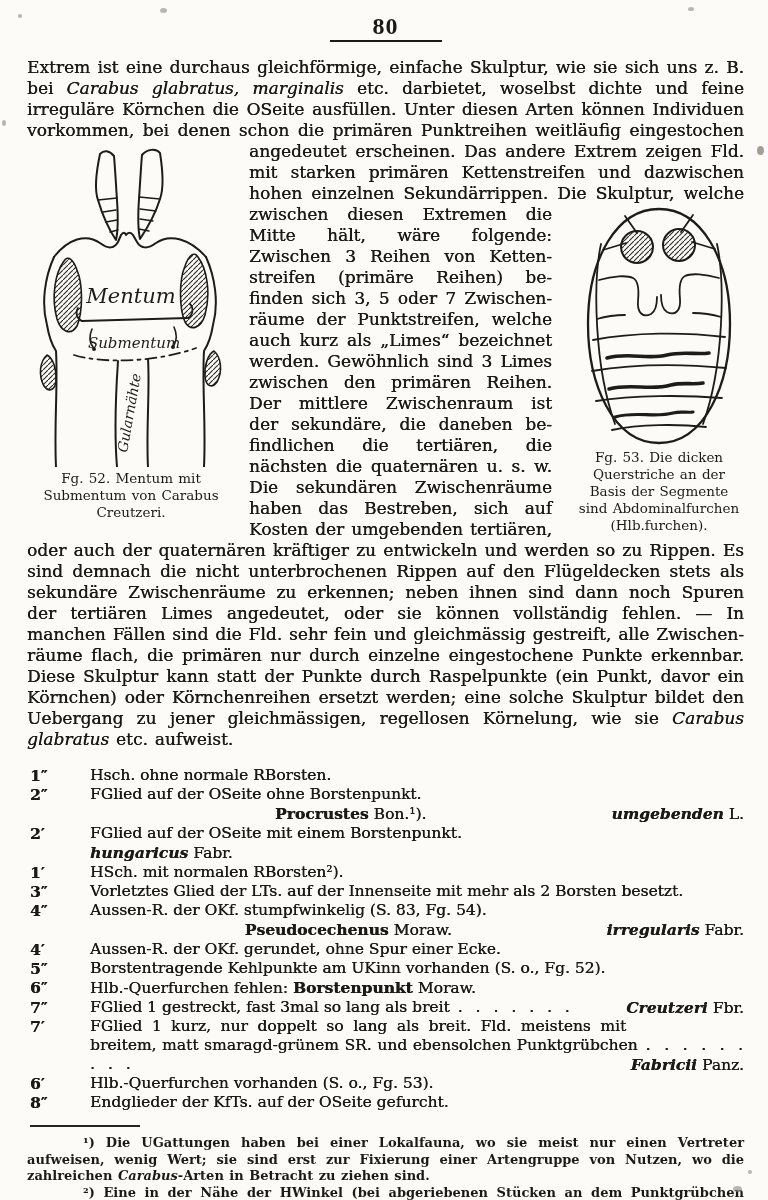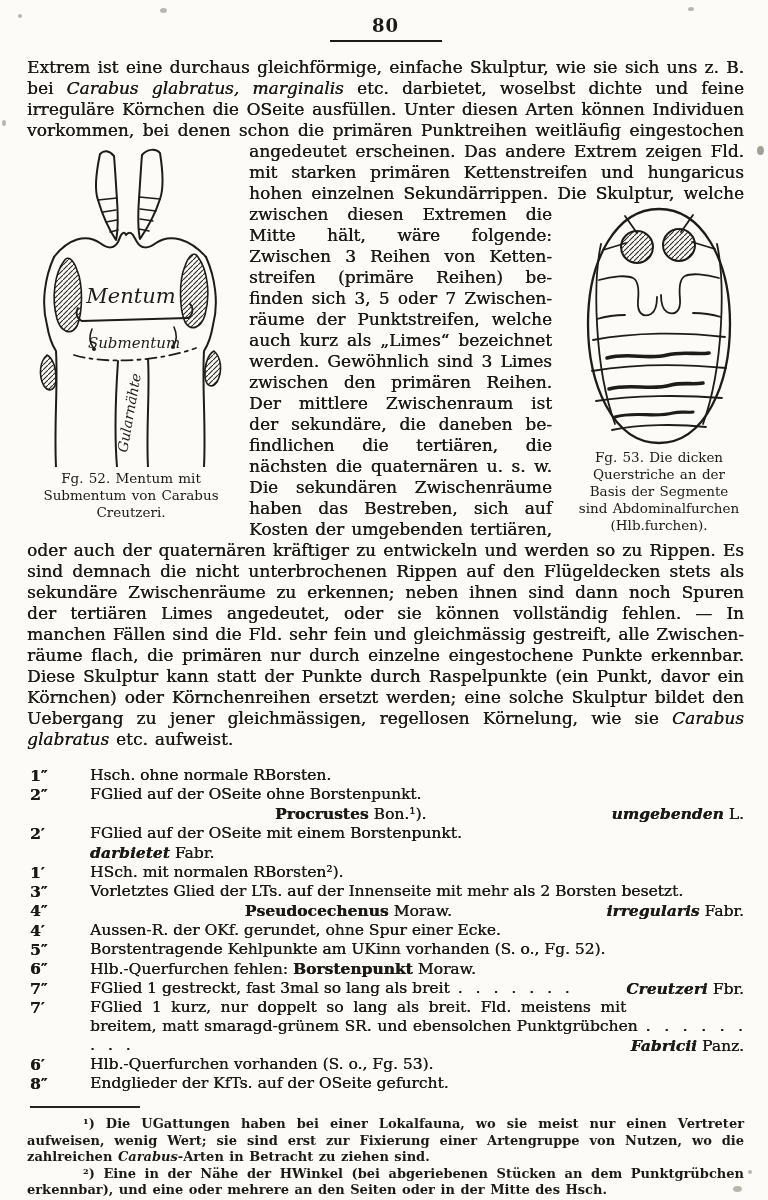--- a/index.html
+++ b/index.html
@@ -2,21 +2,21 @@
 <html><head>
 <meta charset="utf-8">
 <style>
   html,body{margin:0;padding:0;background:#e8e6e0;}
   .page{
     position:relative;width:768px;height:1200px;margin:0 auto;
     background:#fcfbf8;color:#1b1a17;overflow:hidden;
     font-family:"DejaVu Serif","Liberation Serif",serif;
   }
   .content{padding:14px 24px 0 27px;}
-  .pageno{text-align:center;font-size:18px;font-weight:bold;letter-spacing:1px;line-height:24px;}
+  .pageno{text-align:center;font-size:24px;font-weight:bold;letter-spacing:1px;line-height:24px;font-family:Liberation Serif, serif;}
   .pageno-rule{width:112px;height:2px;background:#1c1b18;margin:2px auto 0;}
   .bodytext{
     margin-top:15px;font-size:17px;line-height:21px;text-align:justify;
     word-spacing:1.5px;text-shadow:0.3px 0 0 currentColor;
   }
   .seg-i{font-style:italic;}
   .fig-left{float:left;display:block;width:208px;margin:4px 14px 2px 0;text-align:center;text-shadow:none;}
   .fig-right{float:right;display:block;width:170px;margin:2px 0 2px 22px;text-align:center;text-shadow:none;}
   .figcap{display:block;font-size:13.5px;line-height:17px;text-align:center;margin-top:3px;word-spacing:1px;}
   .keylist{clear:both;margin-top:16px;font-size:15.5px;line-height:19px;text-shadow:0.3px 0 0 currentColor;}
@@ -102,21 +102,21 @@
               <path d="M186,206 C193,212 195,226 189,237 C184,244 178,241 177,232 C176,221 180,209 186,206 Z"></path>
             </g>
           </g>
           <g fill="#1d1c18" stroke="none" font-family="DejaVu Serif, Liberation Serif, serif" font-style="italic">
             <text x="103" y="158" font-size="21" text-anchor="middle">Mentum</text>
             <text x="106" y="203" font-size="15" text-anchor="middle">Submentum</text>
             <text x="102" y="272" font-size="14" text-anchor="middle" transform="rotate(-80 102 268)">Gularnähte</text>
           </g>
         </svg>
         <span class="figcap">Fg. 52. Mentum mit Submentum von Carabus Creutzeri.</span>
-      </span><span><span>angedeutet erscheinen.  Das andere Extrem zeigen Fld. mit starken primären Ketten­streifen und hungaricus hohen einzelnen Sekundär­rippen.  Die Skulptur, welche zwischen </span></span><span class="fig-right">
+      </span><span><span>angedeutet erscheinen.  Das andere Extrem zeigen Fld. mit starken primären Ketten­streifen und dazwischen hohen einzelnen Sekundär­rippen.  Die Skulptur, welche zwischen </span></span><span class="fig-right">
         <svg width="160" height="240" viewBox="0 0 160 240">
           <defs>
             <pattern id="h53" patternUnits="userSpaceOnUse" width="5" height="5">
               <path d="M0,5 L5,0" stroke="#26251f" stroke-width="1.1"></path>
             </pattern>
           </defs>
           <g fill="none" stroke="#1d1c18" stroke-width="2.3" stroke-linecap="round" stroke-linejoin="round">
             <g>
               <path d="M80,3 C122,3 151,52 151,118 C151,178 126,237 80,237 C34,237 9,178 9,118 C9,52 38,3 80,3 Z"></path>
               <path d="M22,38 C14,75 15,160 36,218" stroke-width="1.8"></path>
@@ -160,33 +160,33 @@
       <div class="taxrow">
         <span class="tax-genus"><b class="kgenus">Procrustes</b><span class="kauthor">Bon.¹).</span></span>
         <span class="tax-species"><i class="ksp">umgebenden</i><span class="kauthor">L.</span></span>
       </div>
 
       <div class="krow">
         <span class="knum">2′</span><span>FGlied auf der OSeite mit einem Borstenpunkt.</span>
       </div>
 
       <div class="taxrow">
-        <span class="tax-species"><i class="ksp">darbietet</i><span class="kauthor">Fabr.</span></span>
+        <span class="tax-species"><i class="ksp">hungaricus</i><span class="kauthor">Fabr.</span></span>
       </div>
 
       <div class="krow">
         <span class="knum">1′</span><span>HSch. mit normalen RBorsten²).</span>
       </div>
 
       <div class="krow">
         <span class="knum">3″</span><span>Vorletztes Glied der LTs. auf der Innenseite mit mehr als 2 Borsten besetzt.</span>
       </div>
 
       <div class="krow">
-        <span class="knum">4″</span>
+        <span class="knum">4″</span><span>Aussen-R. der OKf. stumpfwinkelig (S. 83, Fg. 54).</span>
       </div>
 
       <div class="taxrow">
         <span class="tax-genus"><b class="kgenus">Pseudocechenus</b><span class="kauthor">Moraw.</span></span>
         <span class="tax-species"><i class="ksp">irregularis</i><span class="kauthor">Fabr.</span></span>
       </div>
 
       <div class="krow">
         <span class="knum">4′</span><span>Aussen-R. der OKf. gerundet, ohne Spur einer Ecke.</span>
       </div>

